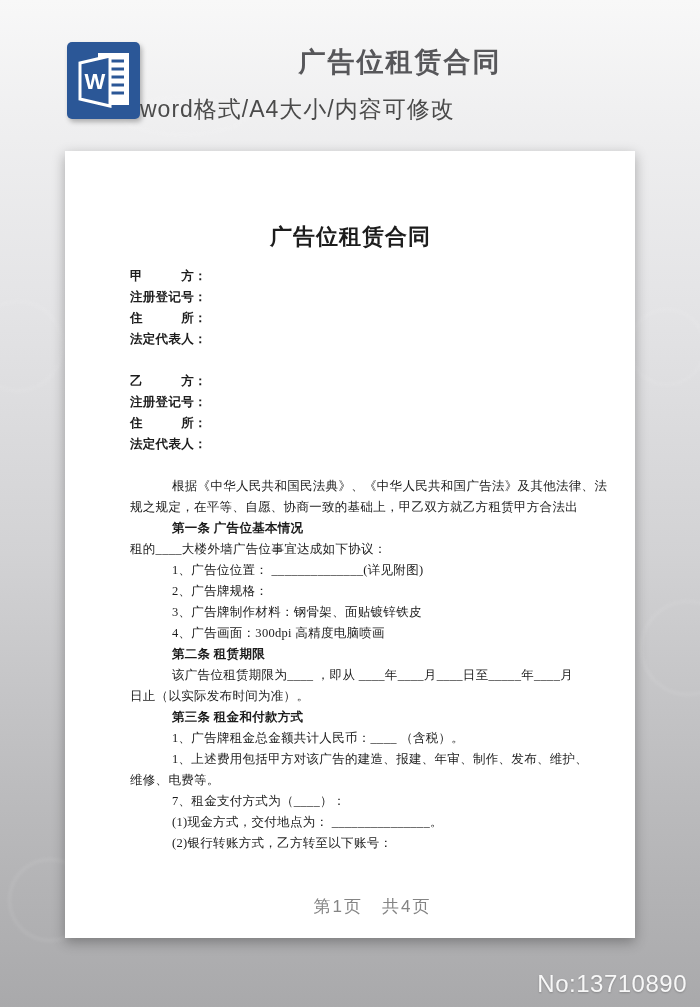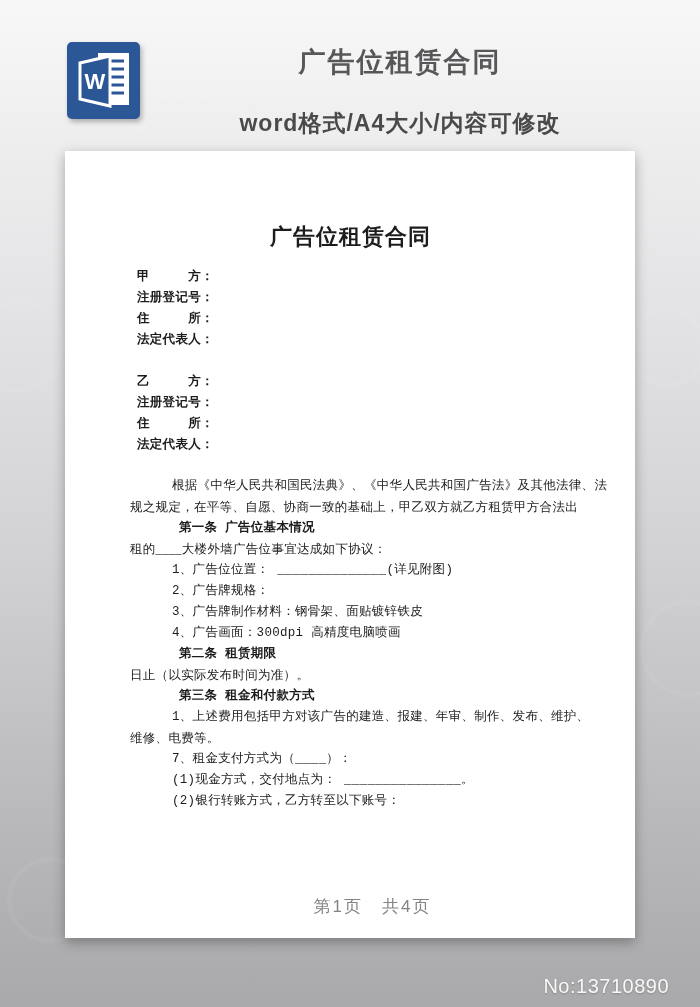--- a/index.html
+++ b/index.html
@@ -29,27 +29,25 @@
   .word-icon svg { display: block; }
   .header-title {
     position: absolute; left: 140px; right: 40px; top: 44px;
     text-align: center;
     font-size: 27px; font-weight: bold;
     color: #57575a;
     letter-spacing: 2px;
     white-space: nowrap;
   }
   .header-subtitle {
-    position: absolute; left: 140px; right: 40px; top: 108px;
-    text-align: center;
+    position: absolute; left: 140px; right: 40px; top: 94px;
     font-size: 23px;
     color: #4a4a4a;
     letter-spacing: 1px;
     white-space: nowrap;
-    font-weight: bold;
   }
 
   
   .page {
     position: absolute; left: 65px; top: 151px;
     width: 570px; height: 787px;
     background: #ffffff;
     box-shadow: 0 4px 12px rgba(0,0,0,0.30);
   }
   .doc-content {
@@ -67,38 +65,38 @@
     letter-spacing: 1px;
     white-space: nowrap;
   }
   .doc-line {
     height: 21px;
     line-height: 21px;
     font-size: 12.5px;
     letter-spacing: 0.3px;
     white-space: pre;
   }
-  .doc-line.bold { font-weight: bold; margin-left: 7px; }
-  .doc-line.indent { padding-left: 42px; font-family: Liberation Mono, monospace; }
+  .doc-line.bold { font-weight: bold; }
+  .doc-line.indent { padding-left: 42px; }
   .doc-line.blank { height: 21px; }
   .doc-footer {
     position: absolute; left: 0; right: 0; bottom: 20px;
     text-align: center;
     font-size: 17px;
     color: #848484;
     letter-spacing: 2px;
     font-family: "Liberation Sans", sans-serif;
     white-space: pre;
     padding-left: 45px;
   }
 
   
   .id-number {
-    position: absolute; right: 31px; bottom: 9px;
-    font-size: 20px;
+    position: absolute; right: 13px; bottom: 9px;
+    font-size: 24px;
     color: rgba(255,255,255,0.93);
     text-shadow: 0 1px 2px rgba(0,0,0,0.22);
     letter-spacing: 0.5px;
   }
 
   
   .wm {
     position: absolute;
     border: 3px solid rgba(255,255,255,0.55);
     border-radius: 50%;
@@ -156,22 +154,24 @@
           <div class="doc-line blank"></div>
           <div class="doc-line indent">根据《中华人民共和国民法典》、《中华人民共和国广告法》及其他法律、法</div>
           <div class="doc-line wrap">规之规定，在平等、自愿、协商一致的基础上，甲乙双方就乙方租赁甲方合法出</div>
           <div class="doc-line indent bold">第一条 广告位基本情况</div>
           <div class="doc-line wrap">租的____大楼外墙广告位事宜达成如下协议：</div>
           <div class="doc-line indent">1、广告位位置： ______________(详见附图)</div>
           <div class="doc-line indent">2、广告牌规格：</div>
           <div class="doc-line indent">3、广告牌制作材料：钢骨架、面贴镀锌铁皮</div>
           <div class="doc-line indent">4、广告画面：300dpi 高精度电脑喷画</div>
           <div class="doc-line indent bold">第二条 租赁期限</div>
+          <div class="doc-line indent">该广告位租赁期限为____ ，即从 ____年____月____日至_____年____月</div>
           <div class="doc-line wrap">日止（以实际发布时间为准）。</div>
           <div class="doc-line indent bold">第三条 租金和付款方式</div>
+          <div class="doc-line indent">1、广告牌租金总金额共计人民币：____ （含税）。</div>
           <div class="doc-line indent">1、上述费用包括甲方对该广告的建造、报建、年审、制作、发布、维护、</div>
           <div class="doc-line wrap">维修、电费等。</div>
           <div class="doc-line indent">7、租金支付方式为（____）：</div>
           <div class="doc-line indent">(1)现金方式，交付地点为： _______________。</div>
           <div class="doc-line indent">(2)银行转账方式，乙方转至以下账号：</div>
         </div>
     </div>
     <div class="doc-footer">第1页　共4页</div>
   </div>
 

